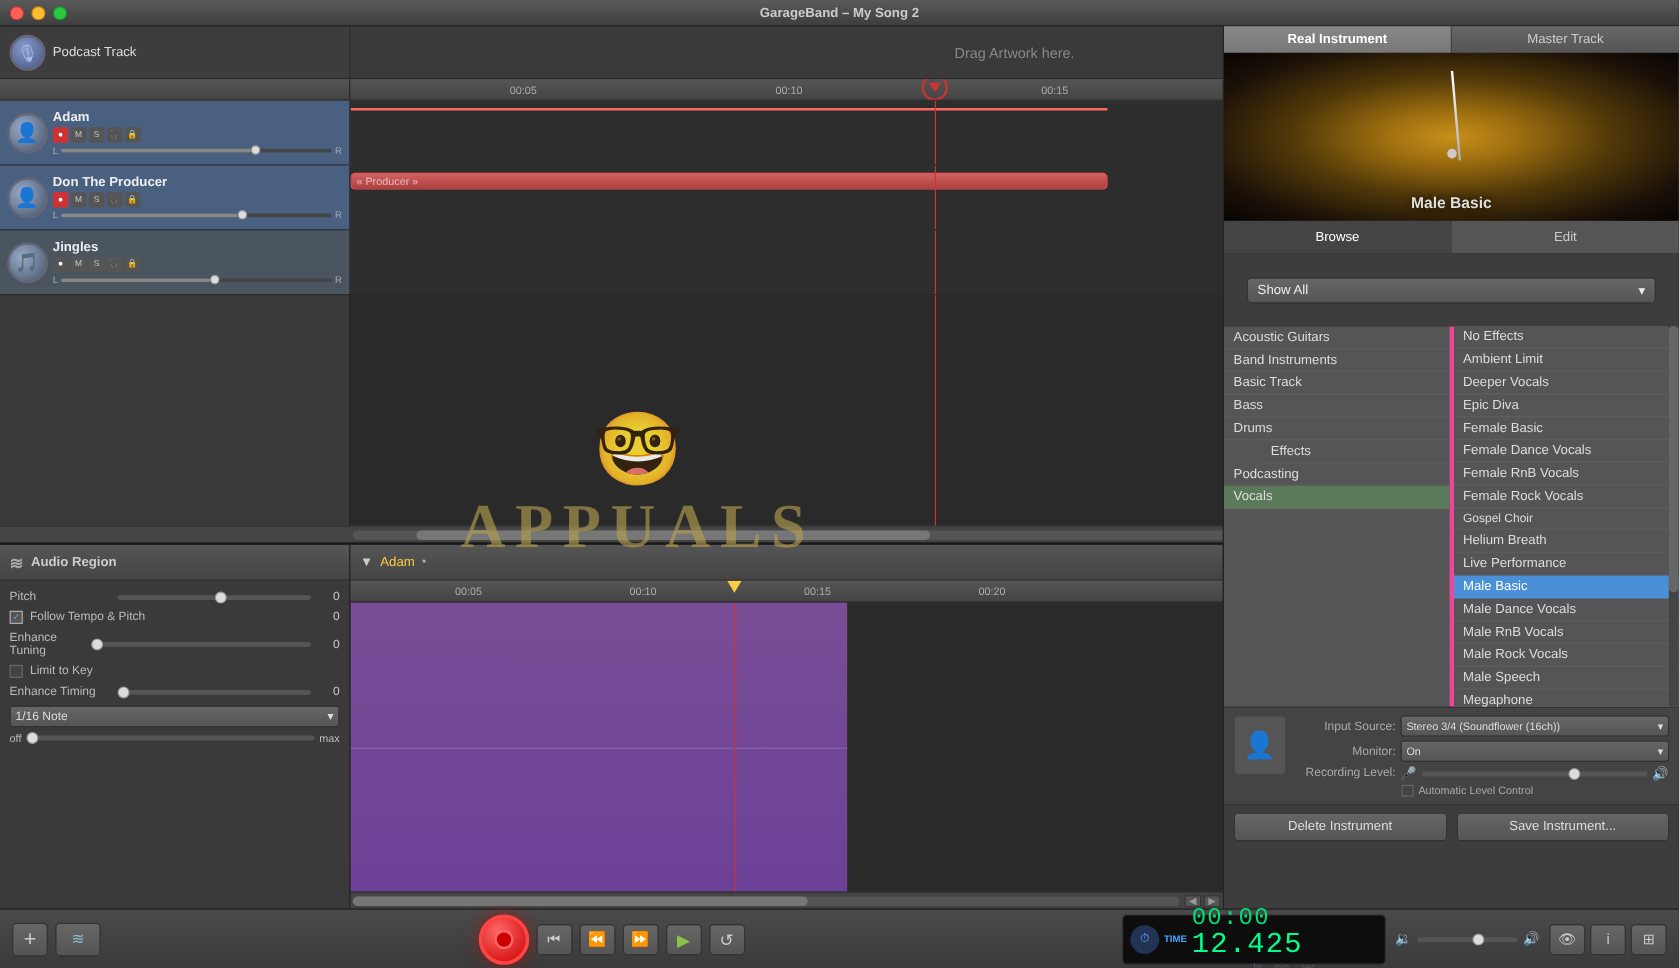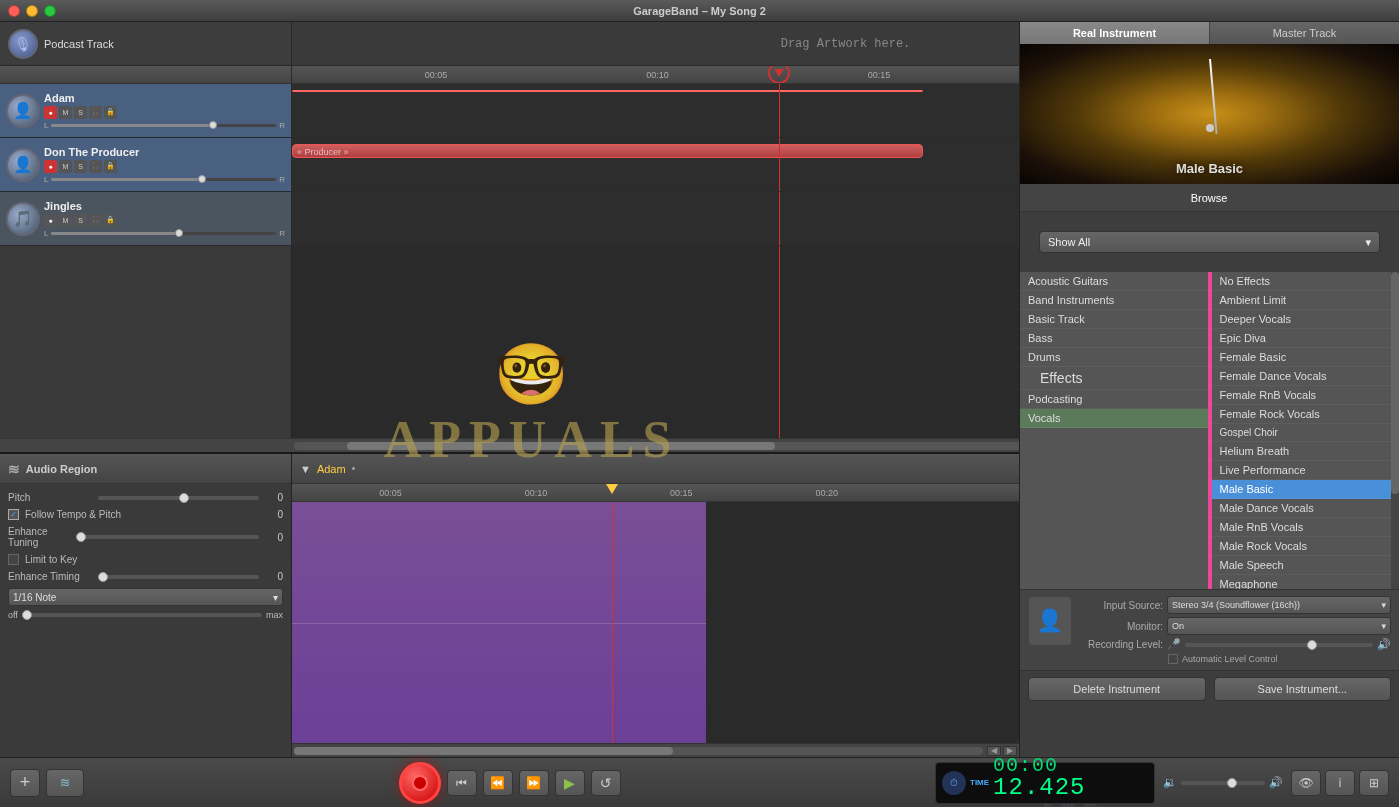--- a/index.html
+++ b/index.html
@@ -99,21 +99,21 @@
 
     <div style="height:430px; display:flex; flex-direction:column; overflow:hidden;">
 
 
       <div style="height:44px; display:flex; flex-shrink:0; border-bottom:1px solid #2a2a2a;">
         <div style="width:292px; background:#3d3d3d; border-right:1px solid #2a2a2a; display:flex; align-items:center; padding:4px 8px; gap:6px; flex-shrink:0;">
           <div class="podcast-icon">🎙</div>
           <span style="color:#ddd; font-size:11px;">Podcast Track</span>
         </div>
         <div style="flex:1; background:#3a3a3a; display:flex; align-items:center; justify-content:center;">
-          <span style="color:#888; font-size:12px;font-family:Liberation Mono, monospace;">Drag Artwork here.</span>
+          <span style="color:#888; font-size:12px;">Drag Artwork here.</span>
         </div>
       </div>
 
       <div style="display:flex; flex-shrink:0;">
         <div style="width:292px; height:18px; background:linear-gradient(to bottom,#555,#444); border-right:1px solid #2a2a2a; border-bottom:1px solid #333; flex-shrink:0;"></div>
         <div style="flex:1; height:18px; background:linear-gradient(to bottom,#555,#444); border-bottom:1px solid #333; position:relative; overflow:hidden;">
           <span style="position:absolute;left:12%;color:#aaa;font-size:9px;top:4px;">00:05</span>
           <span style="position:absolute;left:32%;color:#aaa;font-size:9px;top:4px;">00:10</span>
           <div style="position:absolute;left:44%;top:0;bottom:0;display:flex;flex-direction:column;align-items:center;">
             <div style="width:22px;height:22px;border-radius:50%;border:2px solid #cc3333;position:absolute;top:-4px;left:-11px;display:flex;align-items:center;justify-content:center;">
@@ -346,36 +346,39 @@
 
       <div style="position:absolute;top:15px;left:50%;width:2px;height:75px;background:linear-gradient(to bottom,#fff,#aaa);transform-origin:top center;transform:translateX(-50%) rotate(-5deg);"></div>
       <div style="position:absolute;top:80px;left:50%;width:8px;height:8px;border-radius:50%;background:#ccc;transform:translateX(-50%);"></div>
       <span style="color:#ddd;font-size:13px;font-weight:bold;z-index:1;text-shadow:0 0 8px rgba(0,0,0,0.8);">Male Basic</span>
     </div>
 
     <div style="display:flex;height:28px;background:#555;border-bottom:1px solid #333;flex-shrink:0;">
       <div style="flex:1;display:flex;align-items:center;justify-content:center;color:#fff;font-size:11px;cursor:pointer;background:#444;border-right:1px solid #444;">
         <span>Browse</span>
       </div>
+      <div style="flex:1;display:flex;align-items:center;justify-content:center;color:#ccc;font-size:11px;cursor:pointer;">
+        <span>Edit</span>
+      </div>
     </div>
 
     <div style="margin:19px;height:22px;background:linear-gradient(to bottom,#666,#555);border:1px solid #333;border-radius:4px;display:flex;align-items:center;justify-content:space-between;padding:0 8px;cursor:pointer;color:#eee;font-size:11px;flex-shrink:0;">
       <span>Show All</span>
       <span>▾</span>
     </div>
 
     <div style="display:flex;flex:1;overflow:hidden;">
 
       <div style="flex:1;background:#555;border-right:4px solid #ec4899;overflow-y:auto;">
         <div style="padding:3px 8px;color:#ddd;font-size:11px;cursor:pointer;border-bottom:1px solid rgba(255,255,255,0.05);">Acoustic Guitars</div>
         <div style="padding:3px 8px;color:#ddd;font-size:11px;cursor:pointer;border-bottom:1px solid rgba(255,255,255,0.05);">Band Instruments</div>
         <div style="padding:3px 8px;color:#ddd;font-size:11px;cursor:pointer;border-bottom:1px solid rgba(255,255,255,0.05);">Basic Track</div>
         <div style="padding:3px 8px;color:#ddd;font-size:11px;cursor:pointer;border-bottom:1px solid rgba(255,255,255,0.05);">Bass</div>
         <div style="padding:3px 8px;color:#ddd;font-size:11px;cursor:pointer;border-bottom:1px solid rgba(255,255,255,0.05);">Drums</div>
-        <div style="padding:3px 20px;color:#ddd;font-size:14px;cursor:pointer;border-bottom:1px solid rgba(255,255,255,0.05);">Effects</div>
+        <div style="padding:3px 8px;color:#ddd;font-size:11px;cursor:pointer;border-bottom:1px solid rgba(255,255,255,0.05);margin-left:31px;">Effects</div>
         <div style="padding:3px 8px;color:#ddd;font-size:11px;cursor:pointer;border-bottom:1px solid rgba(255,255,255,0.05);">Podcasting</div>
         <div style="padding:3px 8px;color:#ddd;font-size:11px;cursor:pointer;border-bottom:1px solid rgba(255,255,255,0.05);background:#5a7a5a;">Vocals</div>
       </div>
 
       <div style="flex:1;background:#555;overflow-y:auto;position:relative;">
         <div style="padding:3px 8px;color:#ddd;font-size:11px;cursor:pointer;border-bottom:1px solid rgba(255,255,255,0.05);">No Effects</div>
         <div style="padding:3px 8px;color:#ddd;font-size:11px;cursor:pointer;border-bottom:1px solid rgba(255,255,255,0.05);">Ambient Limit</div>
         <div style="padding:3px 8px;color:#ddd;font-size:11px;cursor:pointer;border-bottom:1px solid rgba(255,255,255,0.05);">Deeper Vocals</div>
         <div style="padding:3px 8px;color:#ddd;font-size:11px;cursor:pointer;border-bottom:1px solid rgba(255,255,255,0.05);">Epic Diva</div>
         <div style="padding:3px 8px;color:#ddd;font-size:11px;cursor:pointer;border-bottom:1px solid rgba(255,255,255,0.05);">Female Basic</div>

